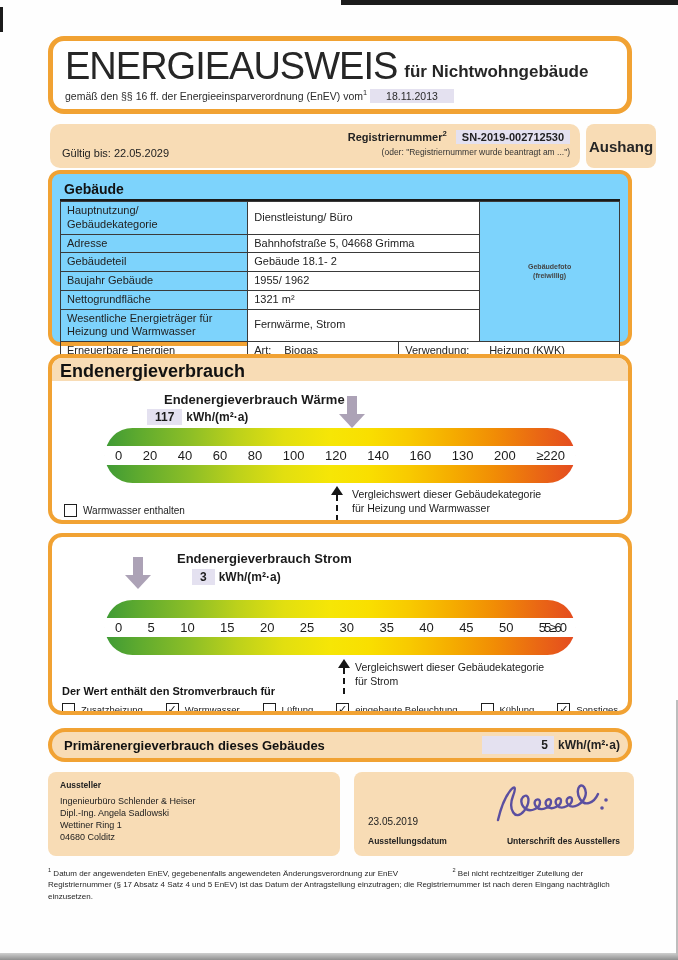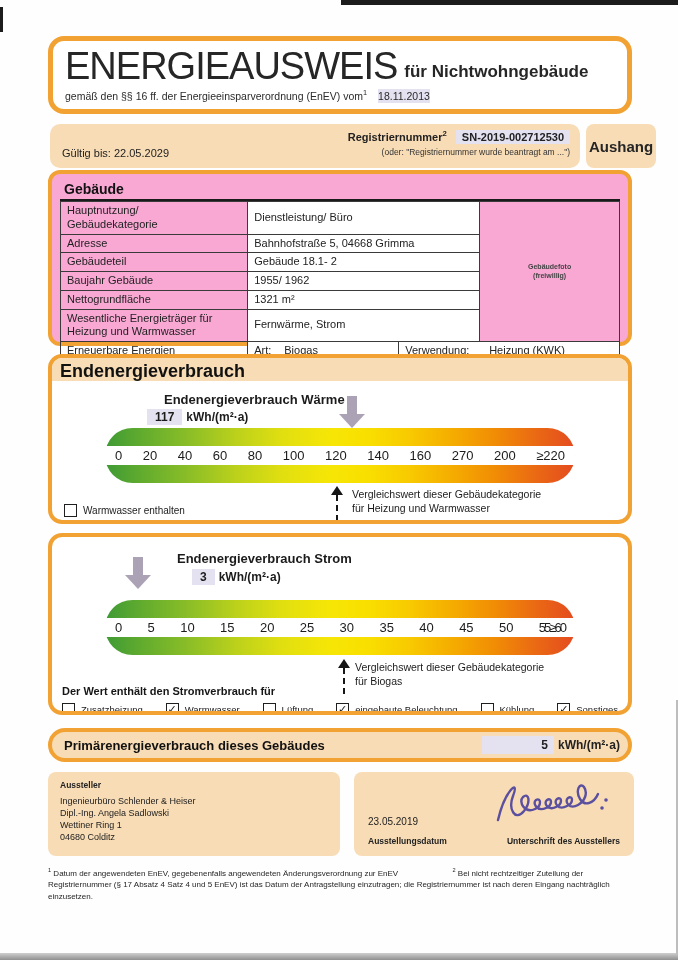--- a/index.html
+++ b/index.html
@@ -16,35 +16,35 @@
   .orange-box { position:absolute; border:4px solid #F1A233; background:#fff; }
   .peach { background:#F8DCB5; }
   .hl { background:#E4E1F0; }
 
   
   .hdr { left:48px; top:36px; width:584px; height:78px; border-width:5px; border-radius:16px; padding:4px 12px; }
   .hdr-titles { display:flex; align-items:flex-end; margin-top:2px; }
   .hdr-main { font-size:38px; font-weight:normal; letter-spacing:-1px; color:#262626; line-height:1.0; }
   .hdr-sub { font-size:17px; font-weight:bold; color:#262626; margin-left:7px; margin-bottom:3px; white-space:nowrap; }
   .hdr-law { font-size:10.5px; margin-top:3px; color:#2b2b2b; }
-  .hdr-law .hl { padding:1px 0; margin-left:8px; }
+  .hdr-law .hl { padding:1px 16px; margin-left:0; }
   sup { font-size:70%; }
 
   
   .valid-box { position:absolute; left:50px; top:124px; width:530px; height:44px; border-radius:10px; }
   .valid-until { position:absolute; left:12px; top:23px; font-size:11px; }
   .reg-wrap { position:absolute; right:10px; top:5px; text-align:right; }
   .reg-line1 { font-size:11px; font-weight:bold; }
   .reg-line1 .hl { padding:1px 6px; margin-left:6px; font-weight:bold; }
   .reg-line2 { font-size:8.5px; margin-top:4px; color:#333; }
   .aushang { position:absolute; left:586px; top:124px; width:70px; height:44px; border-radius:8px;
              display:flex; align-items:center; justify-content:center; font-size:15px; font-weight:bold; color:#262626; }
 
   
-  .bld { left:48px; top:170px; width:584px; height:176px; border-radius:12px; background:#f9a8d4; padding:5px 8px; }
+  .bld { left:48px; top:170px; width:584px; height:176px; border-radius:12px; background:#7dd3fc; padding:5px 8px; }
   .bld-title { font-size:14px; font-weight:bold; padding:2px 0 2px 4px; color:#111; }
   .bld-rule { border-bottom:2px solid #1a1a1a; margin-bottom:0; }
   table.btable { width:100%; border-collapse:collapse; font-size:11px; table-layout:fixed; }
   table.btable td { border:1px solid #3a3a3a; padding:2px 6px; vertical-align:middle; line-height:1.25; }
   td.lbl { background:transparent; }
   td.val { background:#fff; }
   td.photo { background:transparent; text-align:center; font-size:7px; font-weight:bold; color:#444; }
   .cell-pair span.k { display:inline-block; min-width:30px; }
   .cell-pair span.k2 { display:inline-block; min-width:84px; }
 
@@ -199,21 +199,21 @@
       <div class="strip">
         <span>0</span>
           <span>20</span>
           <span>40</span>
         <span>60</span>
           <span>80</span>
           <span>100</span>
         <span>120</span>
           <span>140</span>
           <span>160</span>
-        <span>270</span>
+        <span>130</span>
           <span>200</span>
           <span>≥220</span>
       </div>
     </div>
     <div class="cmp-arrow" style="left:279px; top:128px;">
       <div class="head"></div>
         <div class="line"></div>
     </div>
     <div class="cmp-text" style="left:300px; top:130px;">
       <span>Vergleichswert dieser Gebäudekategorie</span><br><span>für Heizung und Warmwasser</span>
@@ -247,21 +247,21 @@
         <span>45</span>
           <span>50</span>
           <span class="squeeze">55≥60</span>
       </div>
     </div>
     <div class="cmp-arrow" style="left:286px; top:122px;">
       <div class="head"></div>
         <div class="line"></div>
     </div>
     <div class="cmp-text" style="left:303px; top:124px;">
-      <span>Vergleichswert dieser Gebäudekategorie</span><br><span>für Biogas</span>
+      <span>Vergleichswert dieser Gebäudekategorie</span><br><span>für Strom</span>
     </div>
     <div class="includes">Der Wert enthält den Stromverbrauch für</div>
     <div class="cb-row">
       <div class="cb-item">
         <span class="cb"></span>
         <span>Zusatzheizung</span>
       </div>
       <div class="cb-item">
         <span class="cb">✓</span>
         <span>Warmwasser</span>

